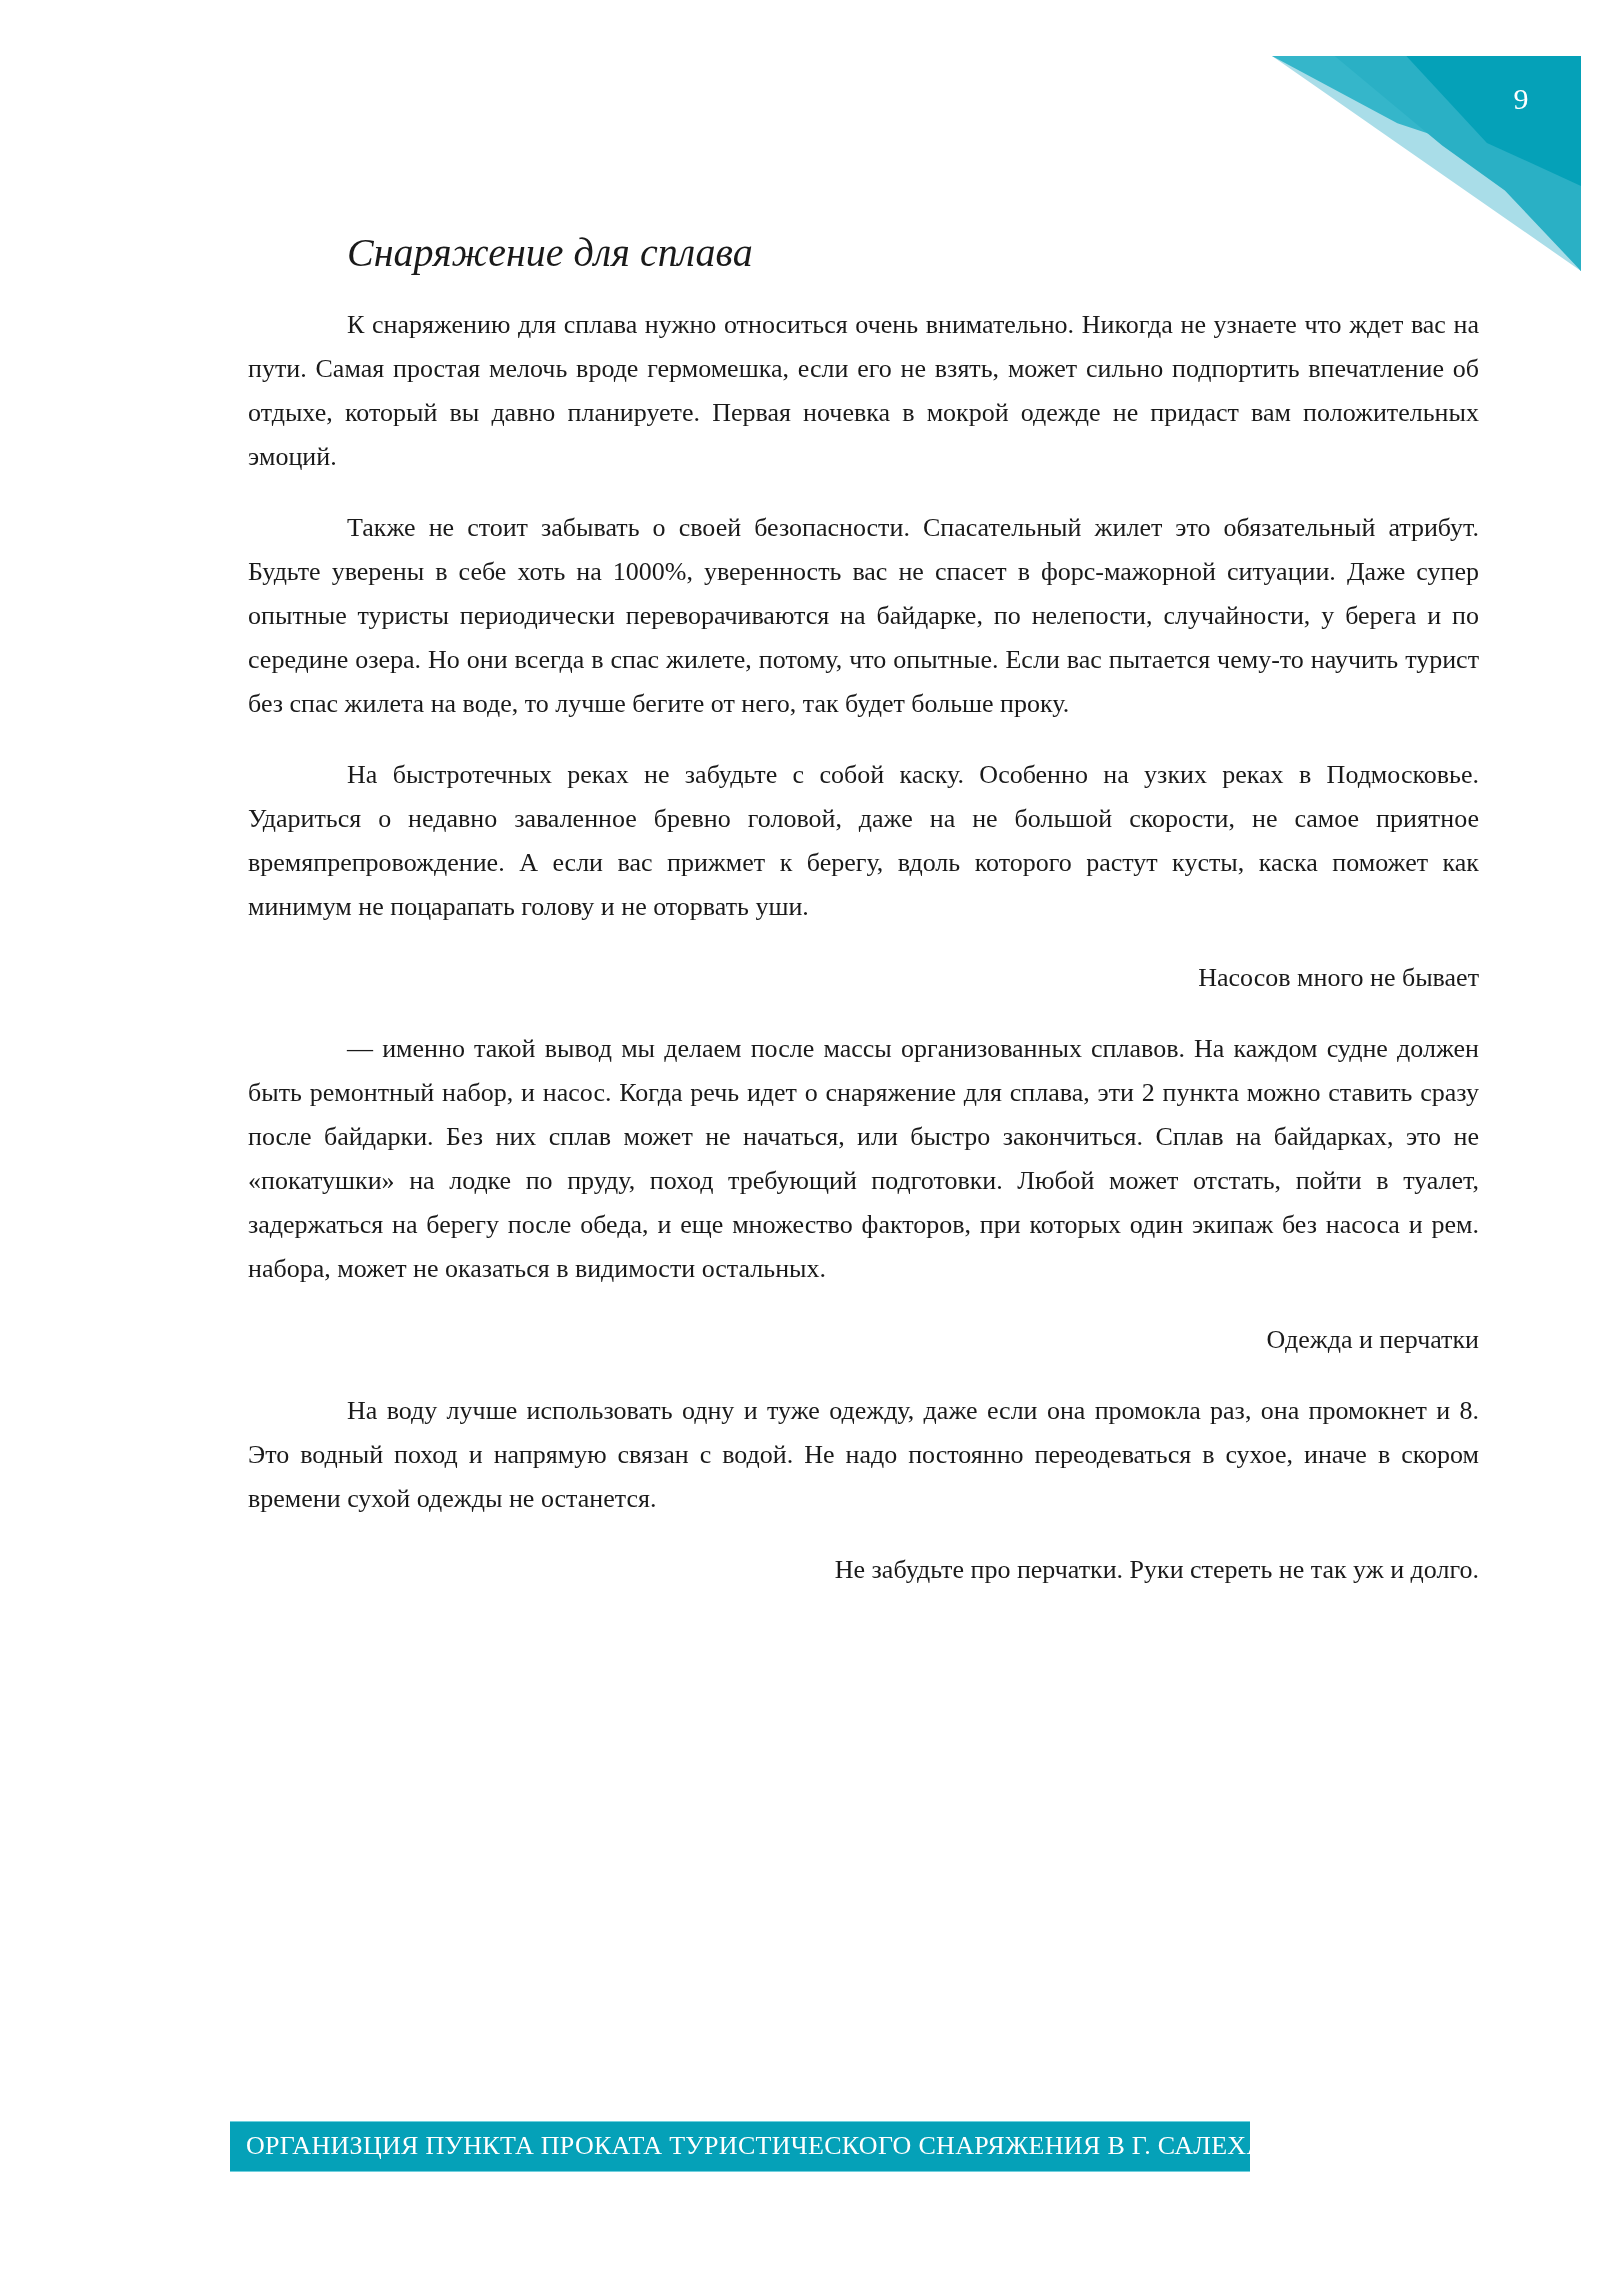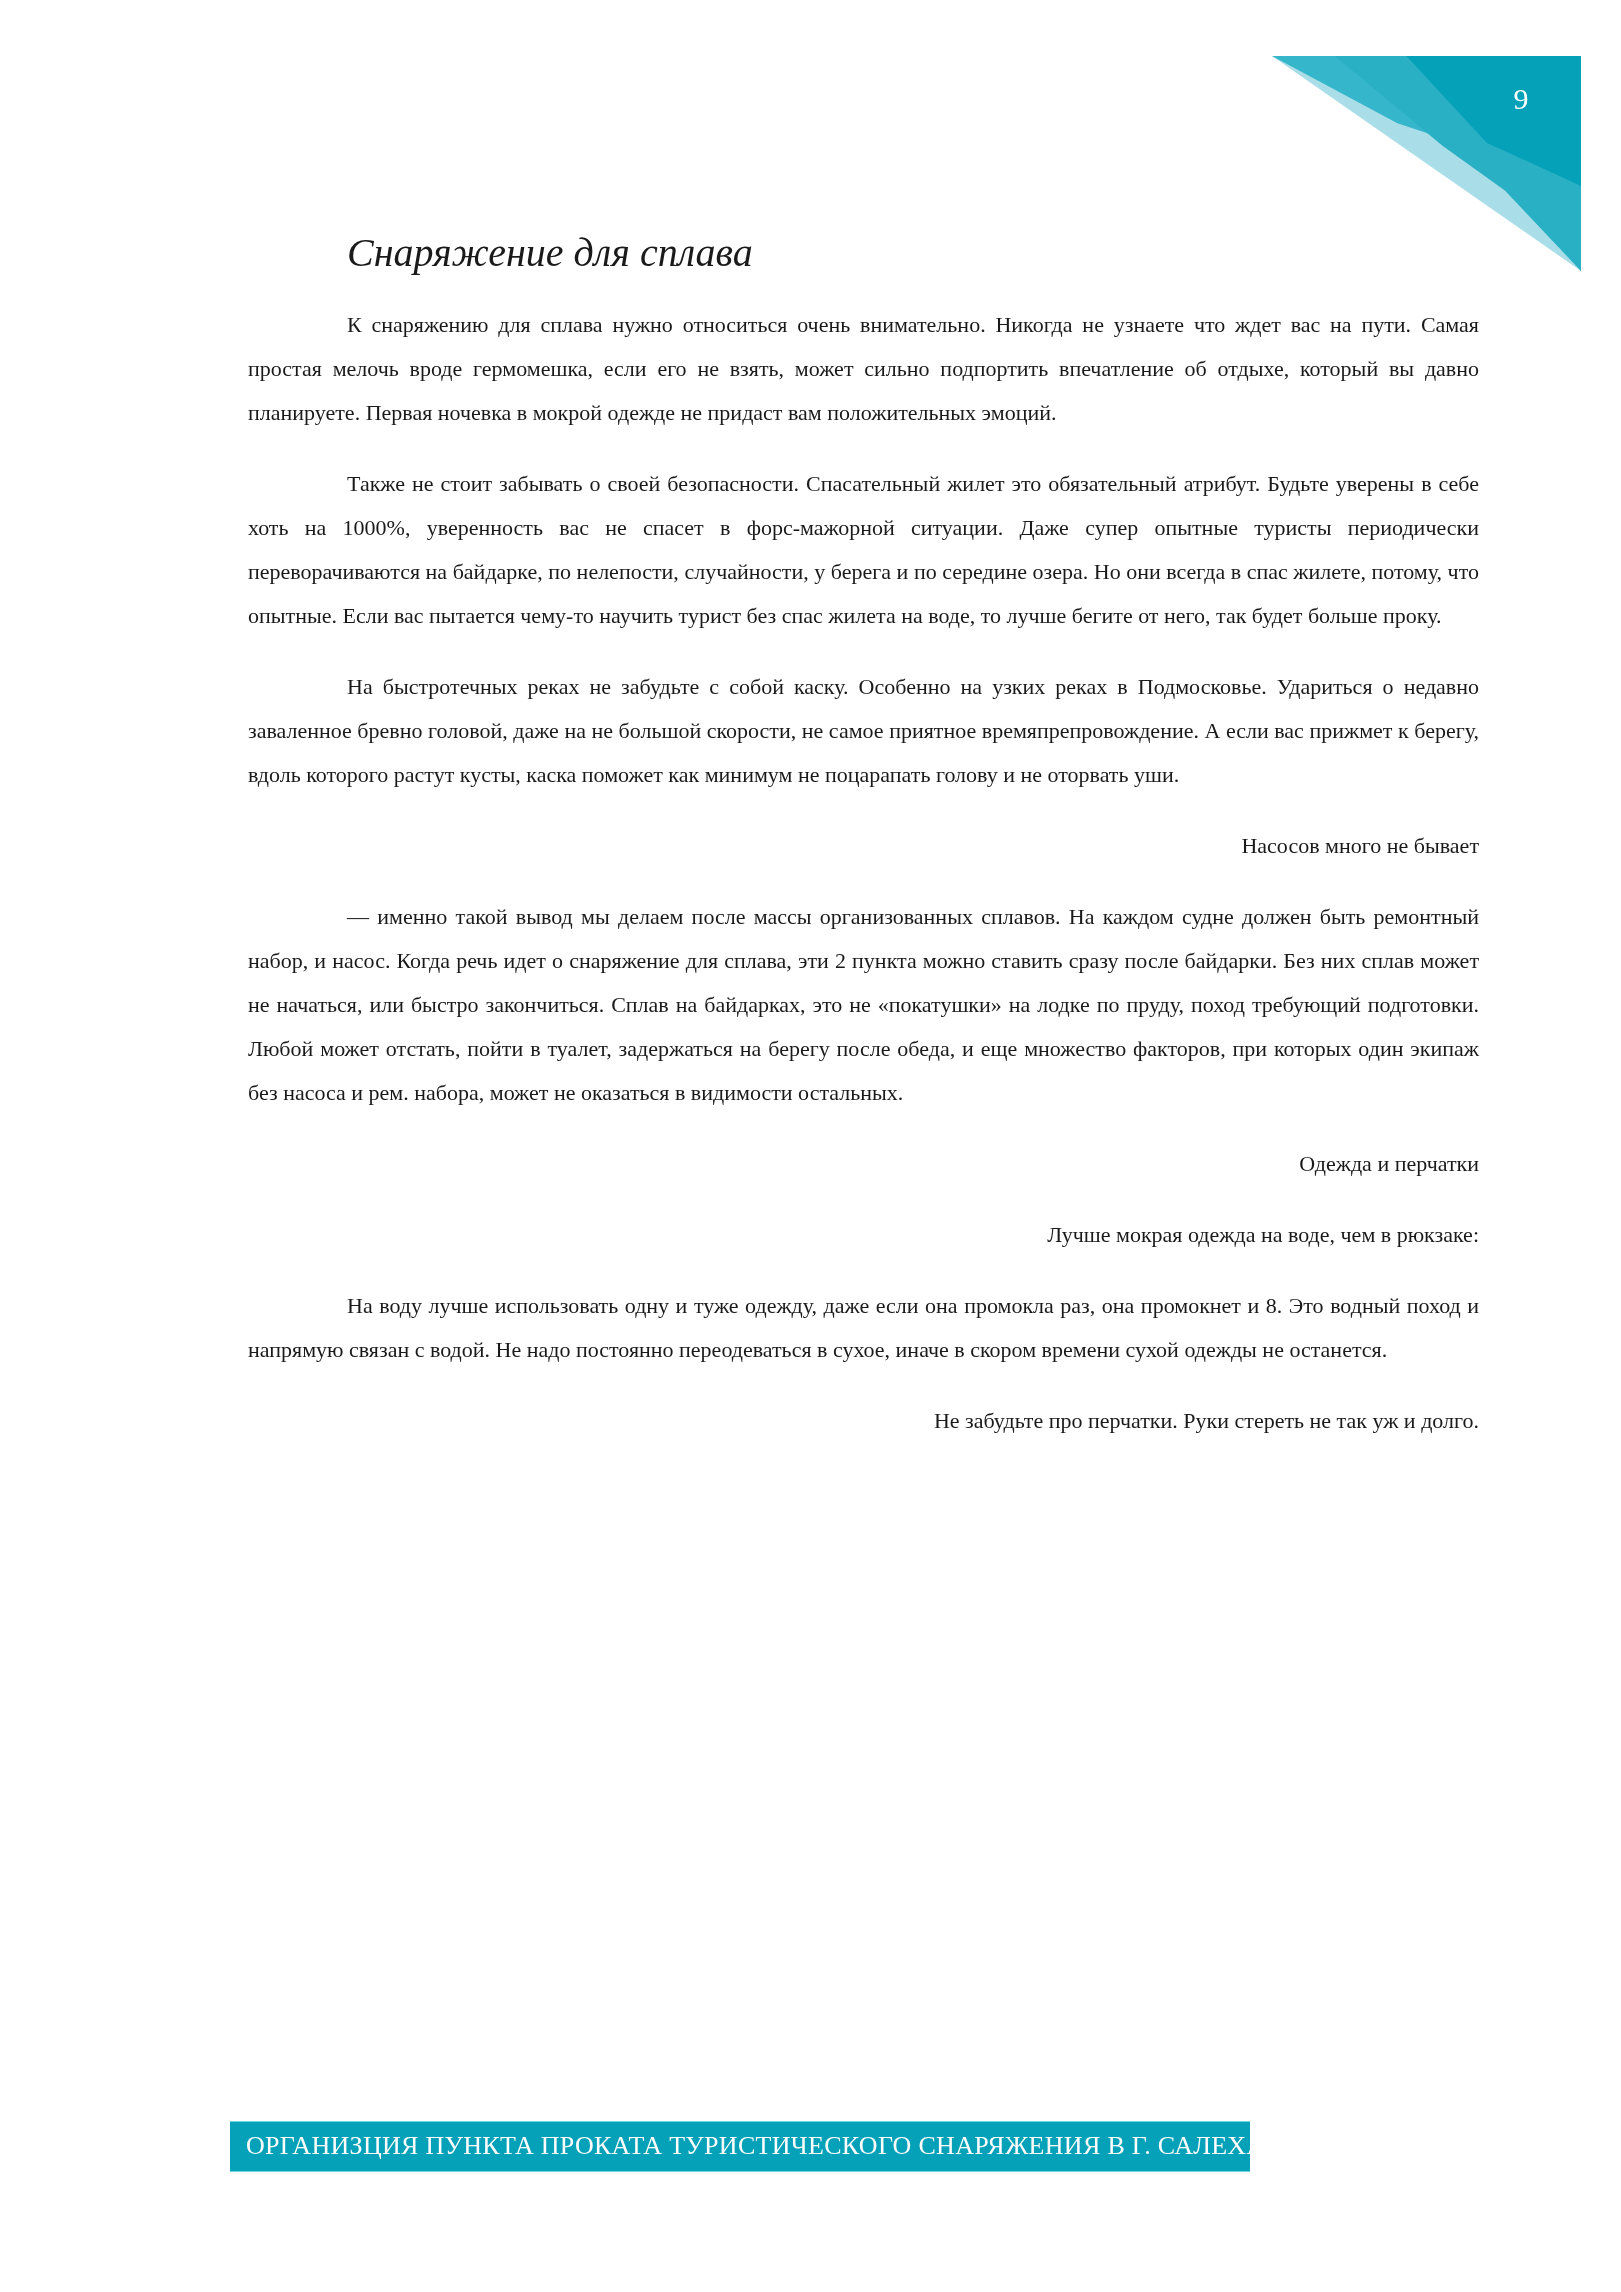--- a/index.html
+++ b/index.html
@@ -4,21 +4,21 @@
 <style>
   html, body { margin: 0; padding: 0; background: #ffffff; }
   body { width: 1621px; height: 2293px; position: relative; overflow: hidden;
          font-family: "Liberation Serif", "DejaVu Serif", serif; color: #1a1a1a; }
   .corner { position: absolute; left: 1272px; top: 56px; width: 309px; height: 215px; }
   .page-num { position: absolute; left: 1503px; top: 82px; width: 36px; text-align: center;
               color: #ffffff; font-size: 30px; font-family: "Liberation Serif", serif; }
   .content { position: absolute; left: 248px; top: 231px; width: 1231px; }
   .heading { font-style: italic; font-weight: normal; font-size: 40px; line-height: 44px;
              margin: 0 0 28px 0; padding-left: 99px; }
-  .para { font-size: 22px; line-height: 44px; text-align: justify; margin: 4px 0 27px 0;
+  .para { font-size: 26px; line-height: 44px; text-align: justify; margin: 4px 0 27px 0;
           text-indent: 99px; }
   .para.short { text-align: right; }
   .footer { position: absolute; left: 230px; top: 2121px; width: 1020px; height: 51px;
             background: #05a1b8; border-top: 1.8px solid #6fd0de; border-bottom: 1.8px solid #6fd0de;
             box-sizing: border-box; }
   .footer span { position: absolute; left: 16px; top: 9px; color: #ffffff; font-size: 26px;
                  letter-spacing: 0.3px; font-family: "Liberation Serif", serif; white-space: nowrap; }
 </style>
 </head>
 <body>
@@ -32,21 +32,20 @@
 <div class="page-num">9</div>
 
 <div class="content">
   <p class="heading">Снаряжение для сплава</p>
   <p class="para">К снаряжению для сплава нужно относиться очень внимательно. Никогда не узнаете что ждет вас на пути. Самая простая мелочь вроде гермомешка, если его не взять, может сильно подпортить впечатление об отдыхе, который вы давно планируете. Первая ночевка в мокрой одежде не придаст вам положительных эмоций.</p>
   <p class="para">Также не стоит забывать о своей безопасности. Спасательный жилет это обязательный атрибут. Будьте уверены в себе хоть на 1000%, уверенность вас не спасет в форс-мажорной  ситуации. Даже супер опытные туристы периодически переворачиваются на байдарке, по нелепости, случайности, у берега и по середине озера. Но они всегда в спас жилете, потому, что опытные. Если вас пытается чему-то научить турист без спас жилета на воде, то лучше бегите от него, так будет больше проку.</p>
   <p class="para">На быстротечных реках не забудьте с собой каску. Особенно на узких реках в Подмосковье. Удариться о недавно заваленное бревно головой, даже на не большой скорости, не самое приятное времяпрепровождение. А если вас прижмет к берегу, вдоль которого растут кусты, каска поможет как минимум не поцарапать голову и не оторвать уши.</p>
   <p class="para short">Насосов много не бывает</p>
   <p class="para">— именно такой вывод мы делаем после массы организованных сплавов. На каждом судне должен быть ремонтный набор, и насос. Когда речь идет о снаряжение для сплава, эти 2 пункта можно ставить сразу после байдарки. Без них сплав может не начаться, или быстро закончиться. Сплав на байдарках, это не «покатушки» на лодке по пруду, поход требующий подготовки. Любой может отстать, пойти в туалет, задержаться на берегу после обеда, и еще множество факторов, при которых один экипаж без насоса и рем. набора, может не оказаться в видимости остальных.</p>
   <p class="para short">Одежда и перчатки</p>
-  <p class="para short">Лучше мокрая одежда на воде, чем в рюкзаке:</p>
   <p class="para">На воду лучше использовать одну и туже одежду, даже если она промокла раз, она промокнет и 8. Это водный поход и напрямую связан с водой. Не надо постоянно переодеваться в сухое, иначе в скором времени сухой одежды не останется.</p>
   <p class="para short">Не забудьте про перчатки. Руки стереть не так уж и долго.</p>
 </div>
 
 <div class="footer">
   <span>ОРГАНИЗЦИЯ ПУНКТА ПРОКАТА ТУРИСТИЧЕСКОГО СНАРЯЖЕНИЯ В Г. САЛЕХАРД</span>
 </div>
 
 
 </body></html>

